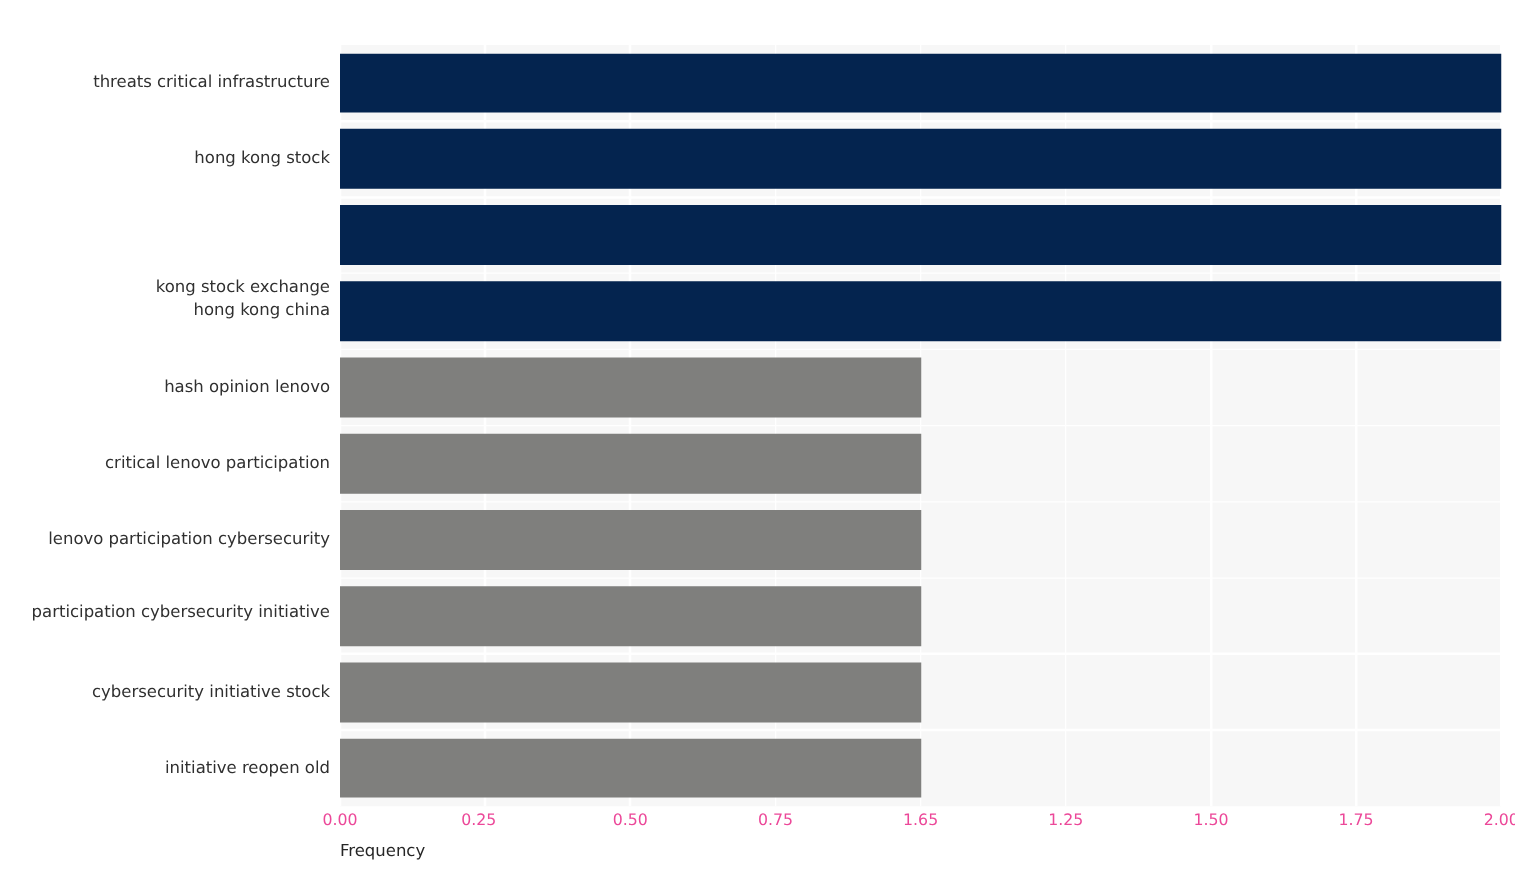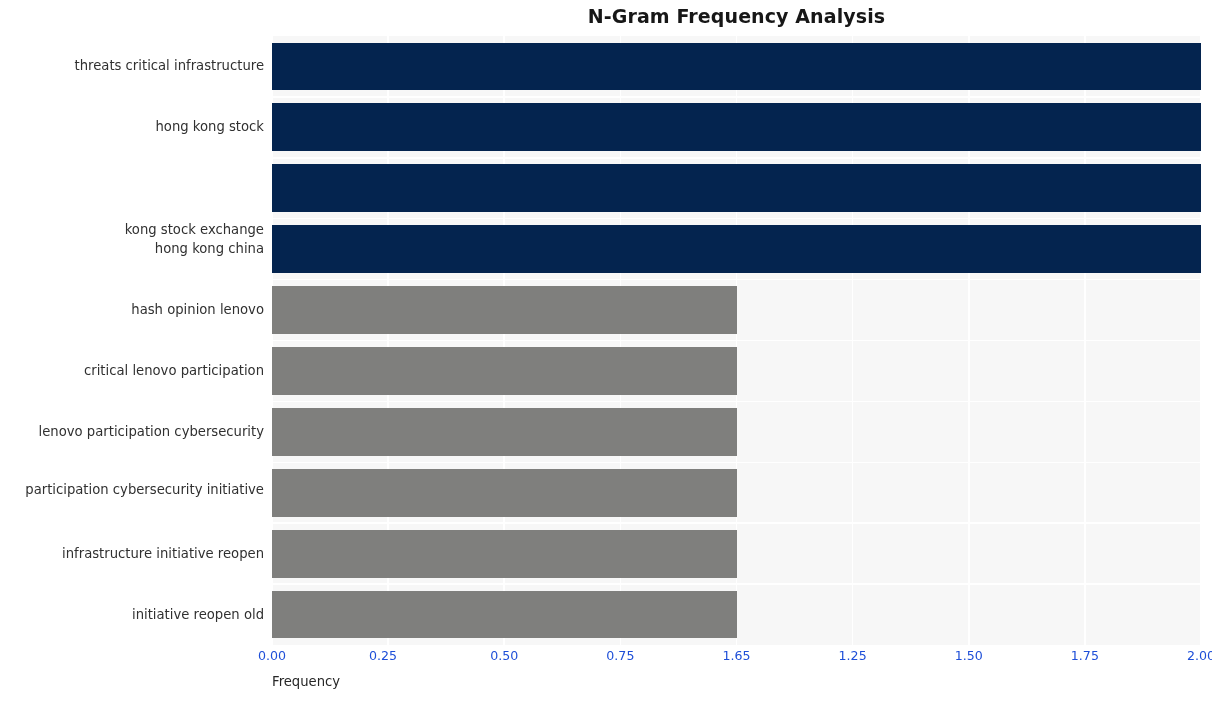--- a/index.html
+++ b/index.html
@@ -94,21 +94,21 @@
     position: absolute;
     left: 272px;
     top: 650px;
     width: 929px;
     height: 20px;
   }
   .xlabel {
     position: absolute;
     top: 0;
     font-size: 12.6px;
-    color: #1d4ed8;
+    color: #ec4899;
     white-space: nowrap;
     transform: translateX(-50%);
     line-height: 1;
   }
 
   #xaxis-title {
     position: absolute;
     left: 272px;
     top: 674px;
     width: 929px;
@@ -116,21 +116,20 @@
     font-size: 13.2px;
     color: #262626;
     white-space: nowrap;
   }
 </style>
 </head>
 <body>
 
 <div id="figure">
 
-  <div id="chart-title">N-Gram Frequency Analysis</div>
 
   <div id="plot-area">
     <div id="gridlines">
         <div class="vgrid" style="left: -0.8px;"></div>
         <div class="vgrid" style="left: 115.325px;"></div>
         <div class="vgrid" style="left: 231.45px;"></div>
         <div class="vgrid" style="left: 347.575px;"></div>
         <div class="vgrid" style="left: 463.7px;"></div>
         <div class="vgrid" style="left: 579.825px;"></div>
         <div class="vgrid" style="left: 695.95px;"></div>
@@ -162,21 +161,21 @@
 
   <div id="ylabels">
       <div class="ylabel" style="top: 30.45px;">threats critical infrastructure</div>
       <div class="ylabel" style="top: 91.35px;">hong kong stock</div>
       <div class="ylabel" style="top: 152.25px; margin-top: 42px;">kong stock exchange</div>
       <div class="ylabel" style="top: 213.15px;">hong kong china</div>
       <div class="ylabel" style="top: 274.05px;">hash opinion lenovo</div>
       <div class="ylabel" style="top: 334.95px;">critical lenovo participation</div>
       <div class="ylabel" style="top: 395.85px;">lenovo participation cybersecurity</div>
       <div class="ylabel" style="top: 454px;">participation cybersecurity initiative</div>
-      <div class="ylabel" style="top: 517.65px;">infrastructure initiative reopen</div>
+      <div class="ylabel" style="top: 517.65px;">cybersecurity initiative stock</div>
       <div class="ylabel" style="top: 578.55px;">initiative reopen old</div>
     </div>
   <div id="xlabels">
       <div class="xlabel" style="left: 0px;">0.00</div>
       <div class="xlabel" style="left: 111px;">0.25</div>
       <div class="xlabel" style="left: 232.25px;">0.50</div>
       <div class="xlabel" style="left: 348.375px;">0.75</div>
       <div class="xlabel" style="left: 464.5px;">1.65</div>
       <div class="xlabel" style="left: 580.625px;">1.25</div>
       <div class="xlabel" style="left: 696.75px;">1.50</div>

